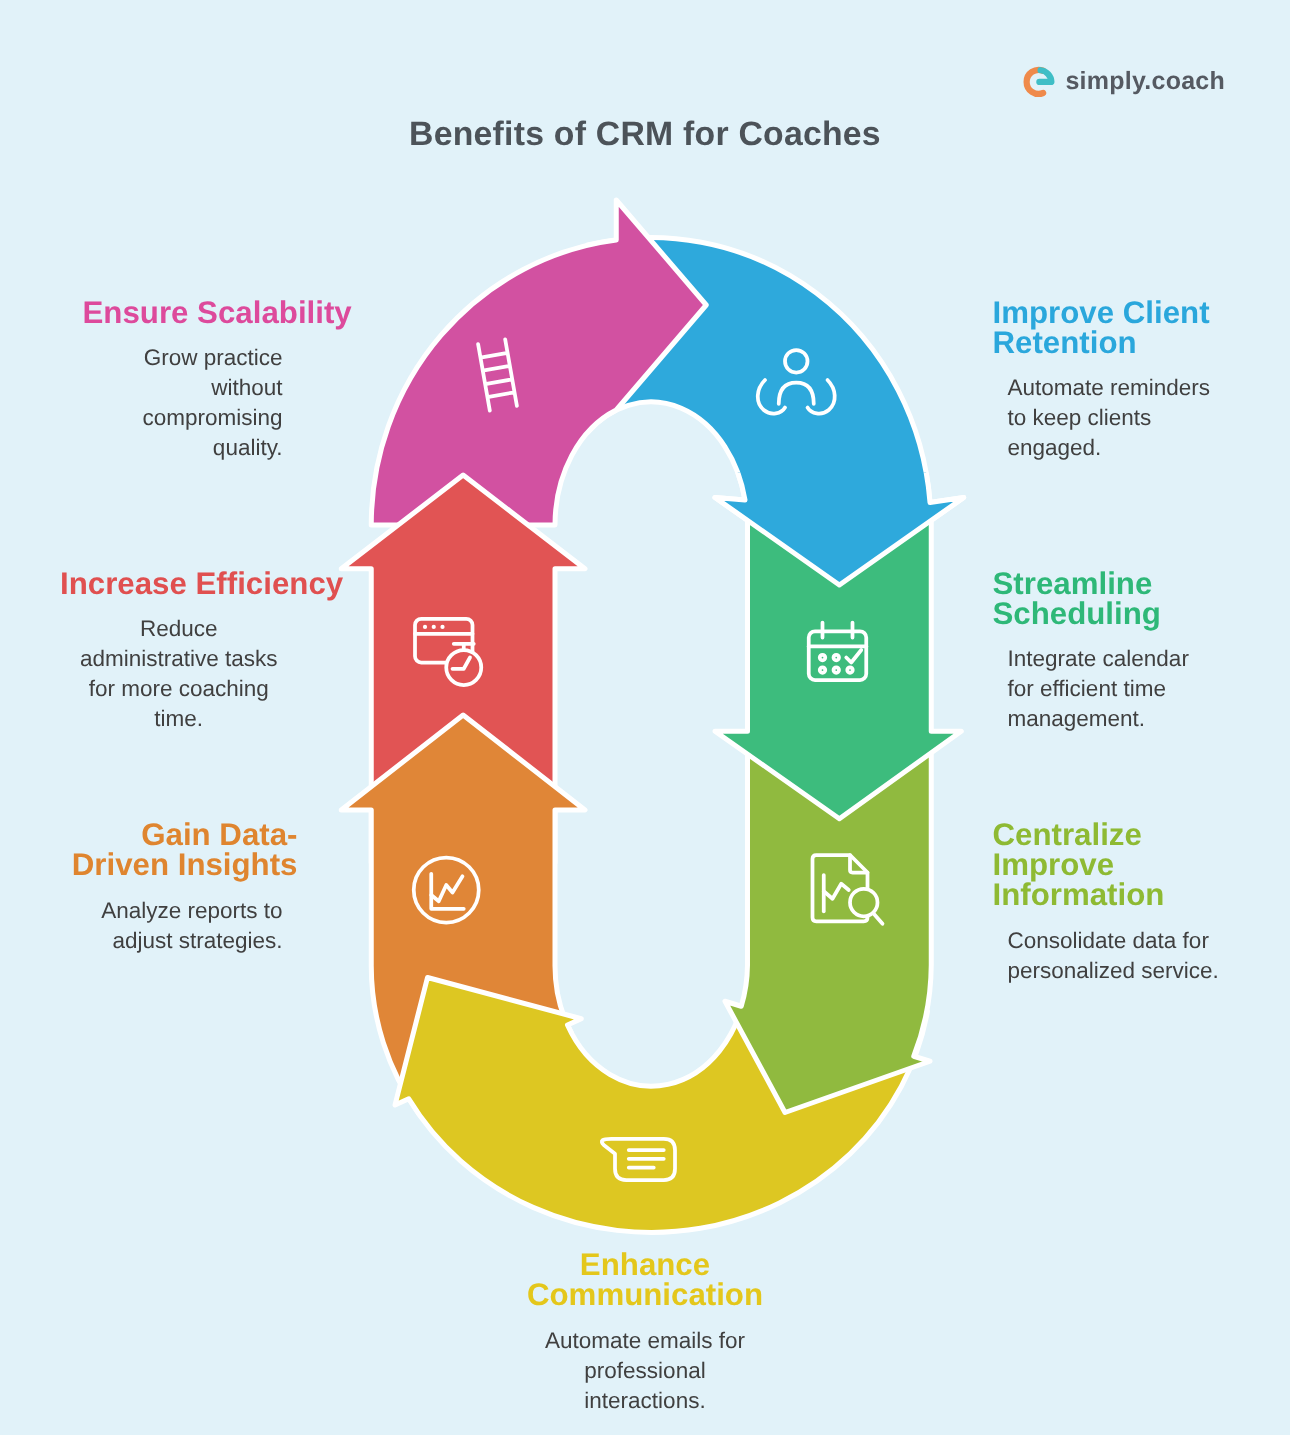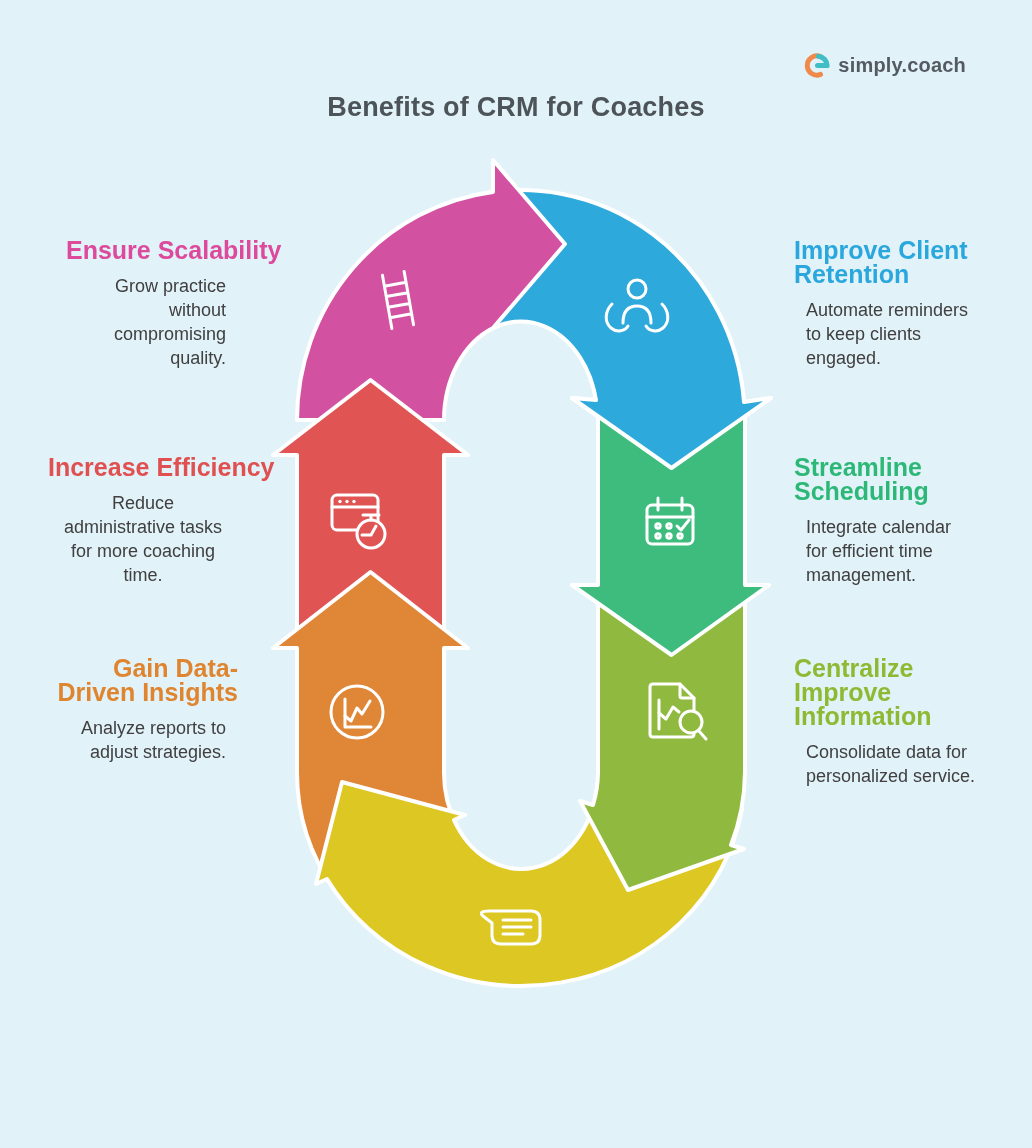--- a/index.html
+++ b/index.html
@@ -12,21 +12,21 @@
   }
   .stage{position:absolute;inset:0;width:1032px;height:1148px;}
   .cycle-svg{position:absolute;left:0;top:0;}
 
   .page-title{
     position:absolute;top:92px;left:0;width:100%;
     text-align:center;font-size:27px;font-weight:700;color:#4c5359;
     letter-spacing:.2px;
   }
 
-  .logo{position:absolute;top:52px;right:66px;display:flex;align-items:center;gap:7px;}
+  .logo{position:absolute;top:52px;right:52px;display:flex;align-items:center;gap:7px;}
   .logo-text{font-size:20px;font-weight:600;color:#555a62;letter-spacing:.2px;}
 
   .benefit{position:absolute;}
   .benefit h3{margin:0 0 11px 0;font-size:25px;line-height:24px;font-weight:700;}
   .benefit p{margin:12px;font-size:18px;line-height:24px;color:#404040;}
   .align-right{text-align:right;}
   .align-left{text-align:left;}
   .align-center{text-align:center;}
 
   .b-ensure     {right:794px;top:238px;width:172px;}
@@ -161,14 +161,18 @@
   <div class="benefit b-streamline align-left">
     <h3>Streamline Scheduling</h3>
     <p>Integrate calendar for efficient time management.</p>
   </div>
 
   <div class="benefit b-centralize align-left">
     <h3>Centralize Improve Information</h3>
     <p>Consolidate data for personalized service.</p>
   </div>
 
+  <div class="benefit b-enhance align-center">
+    <h3>Enhance Communication</h3>
+    <p>Automate emails for professional interactions.</p>
+  </div>
 
 </div>
 
 </body></html>

